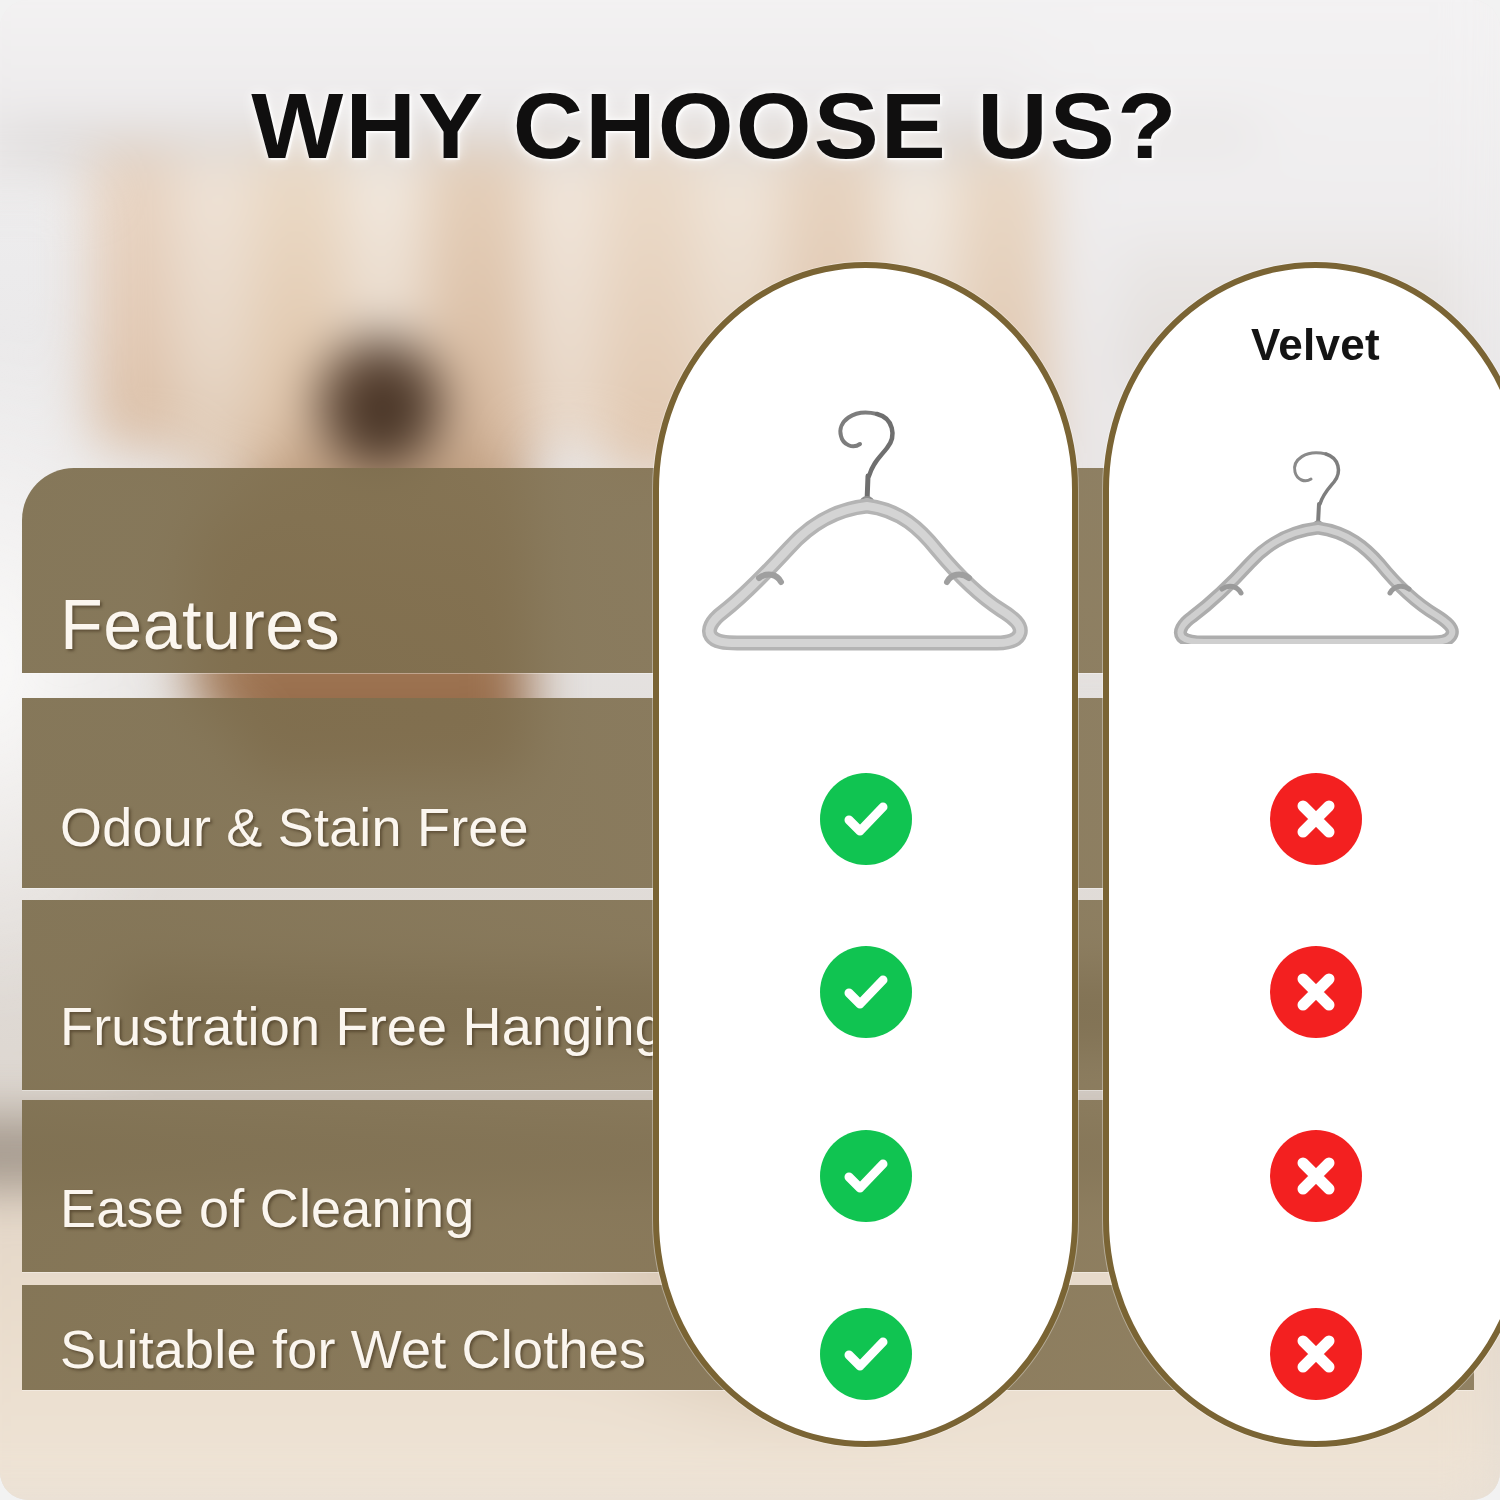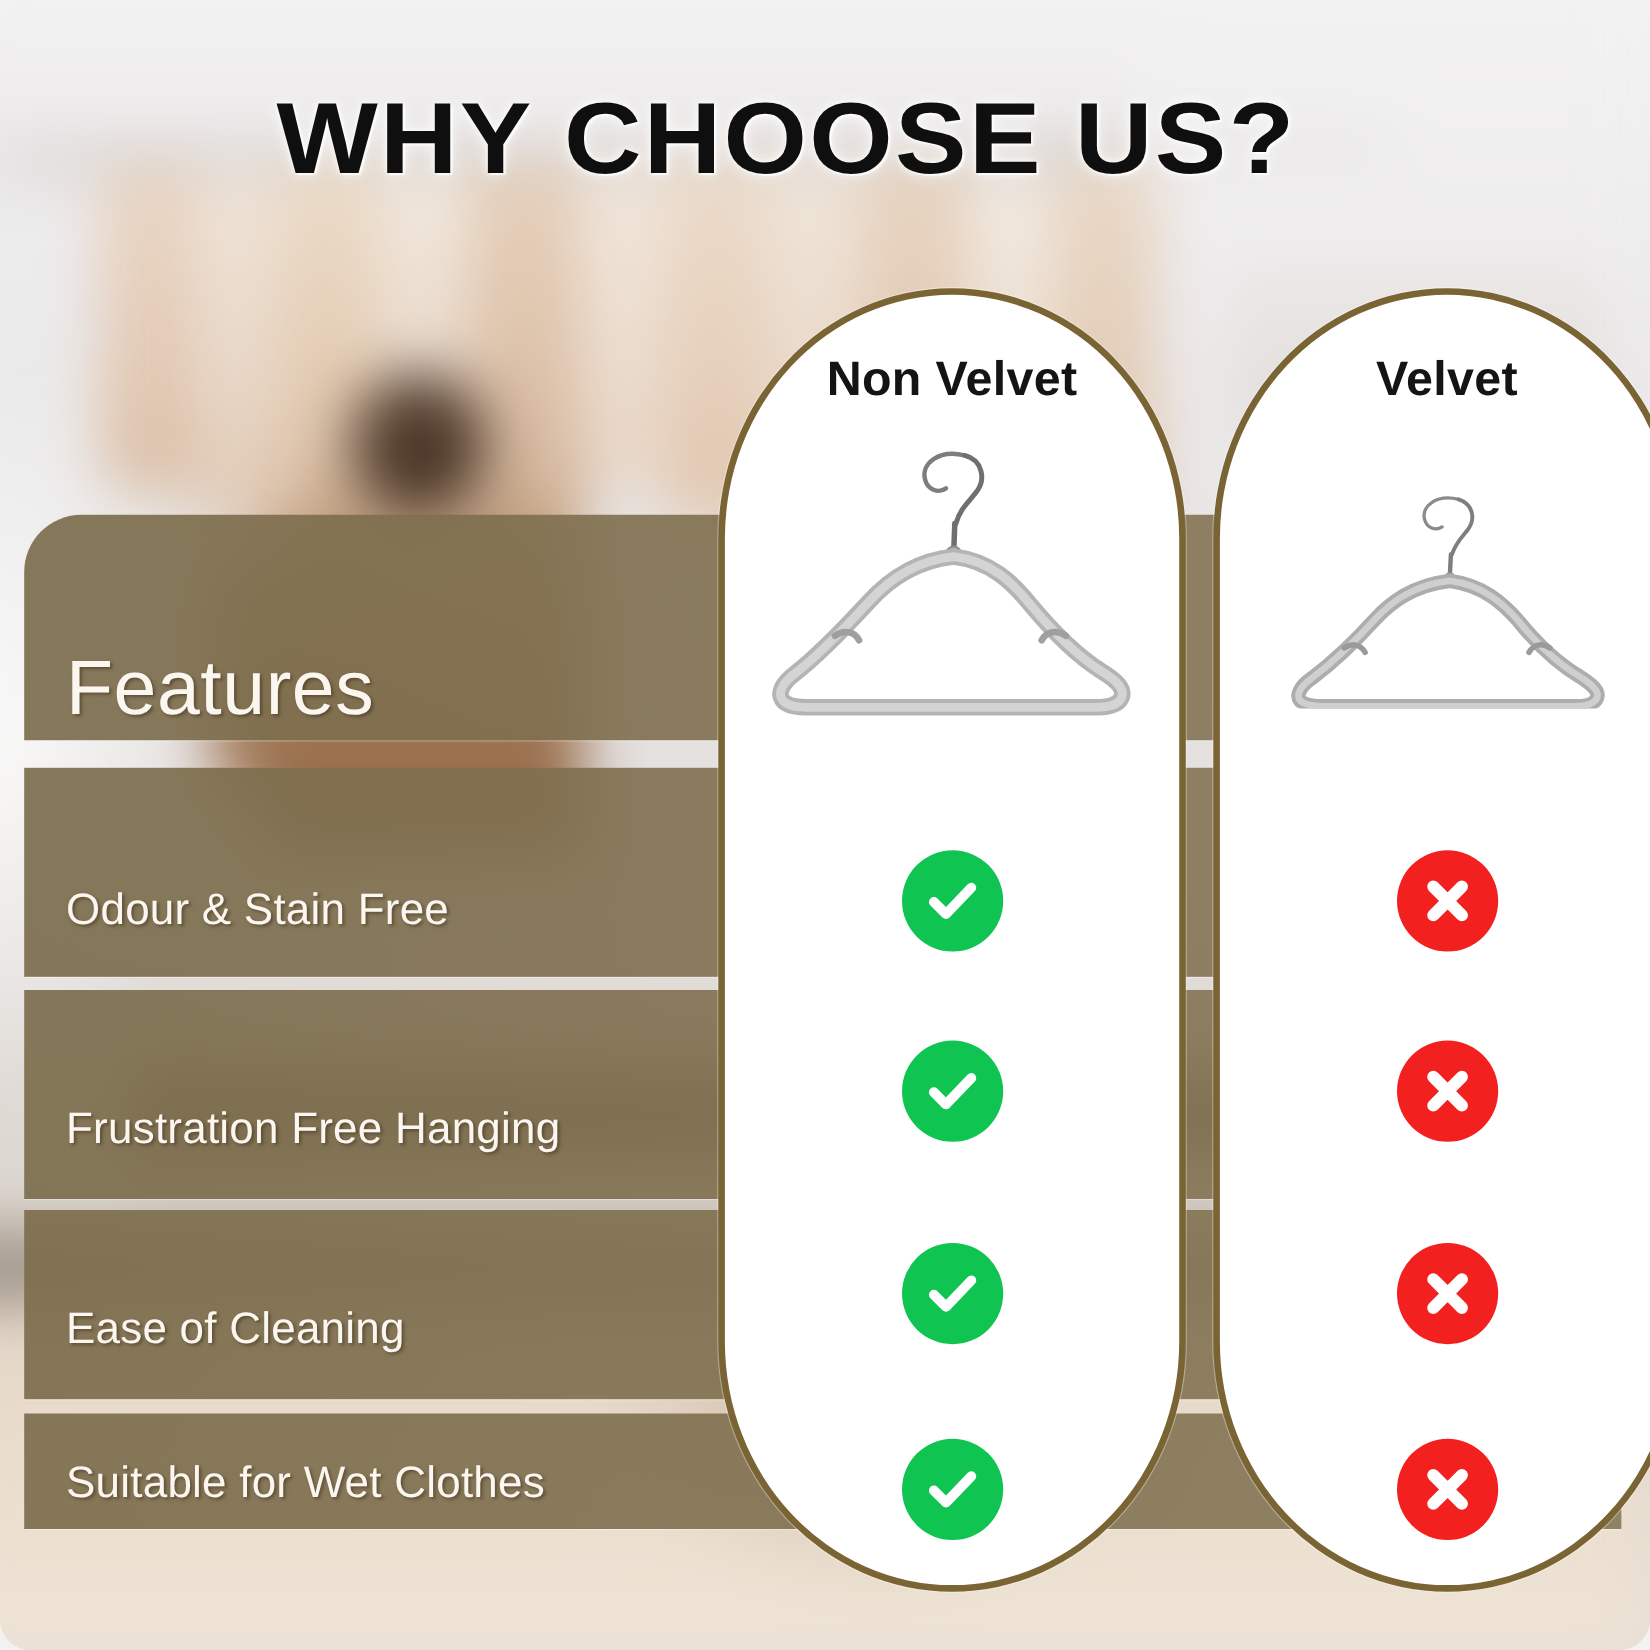--- a/index.html
+++ b/index.html
@@ -90,21 +90,21 @@
   .band-1{top:698px;height:190px;}
   .band-2{top:900px;height:190px;}
   .band-3{top:1100px;height:172px;}
   .band-4{top:1285px;height:105px;}
 
   .band-label{
     color:#fbf6ef;font-weight:normal;white-space:nowrap;
     text-shadow:2px 2px 3px rgba(60,45,25,.55);
   }
   .heading-label{padding-left:38px;font-size:70px;letter-spacing:.5px;}
-  .feat-label{padding-left:38px;font-size:40px;letter-spacing:.2px;}
+  .feat-label{padding-left:38px;font-size:54px;letter-spacing:.2px;}
   .band-0 .band-label{align-self:flex-end;padding-bottom:8px;}
   .band-1 .band-label{margin-top:68px;}
   .band-2 .band-label{margin-top:62px;text-align:right;}
   .band-3 .band-label{margin-top:44px;}
   .band-4 .band-label{margin-top:22px;}
 
   
   .pill{
     position:absolute;top:262px;width:425px;height:1185px;
     background:#ffffff;
@@ -194,21 +194,20 @@
 
   <div class="band band-3">
     <span class="band-label feat-label">Ease of Cleaning</span>
   </div>
 
   <div class="band band-4">
     <span class="band-label feat-label">Suitable for Wet Clothes</span>
   </div>
 
   <div class="pill pill-nonvelvet">
-    <div class="pill-title">Non Velvet</div>
 
     <div class="hanger-wrap hanger-1">
       <svg width="330" height="250" viewBox="0 0 330 250">
         <path d="M176 12 C152 6 136 20 140 34 C142 43 152 47 159 42" fill="none" stroke="#7d7d7d" stroke-width="4" stroke-linecap="round"></path>
         <path d="M176 12 C192 16 196 34 186 46 C180 54 172 60 168 74" fill="none" stroke="#6f6f6f" stroke-width="4.5" stroke-linecap="round"></path>
         <path d="M167 74 L166 100" fill="none" stroke="#6f6f6f" stroke-width="5" stroke-linecap="round"></path>
         <circle cx="166" cy="102" r="7" fill="#b9b9b9" stroke="#8e8e8e" stroke-width="2"></circle>
         <path d="M166 104
                  C128 108 104 128 88 146
                  C64 172 40 196 22 210

